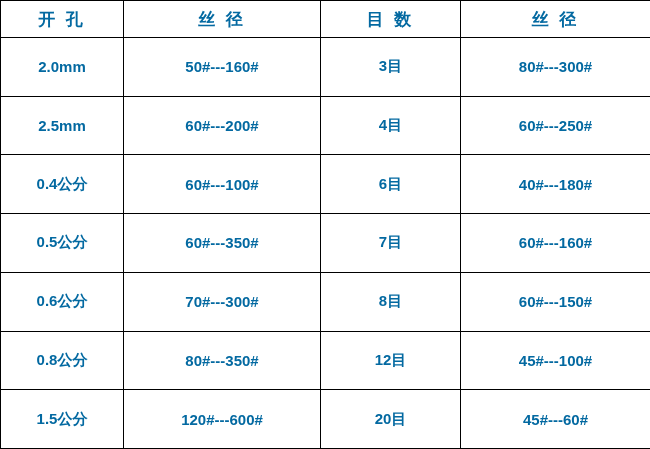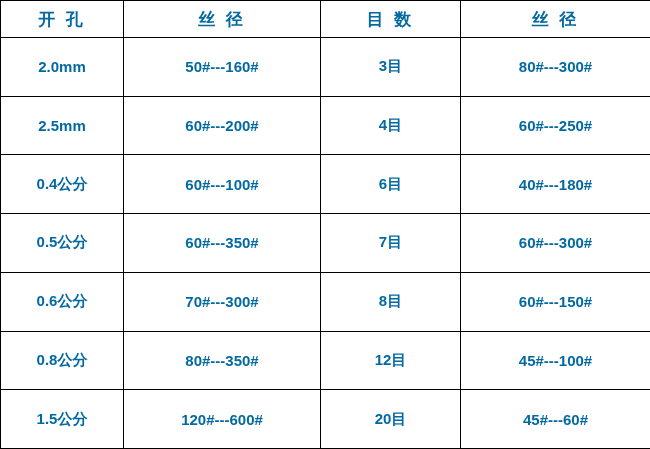--- a/index.html
+++ b/index.html
@@ -83,21 +83,21 @@
     <tr>
       <td>0.4公分</td>
       <td>60#---100#</td>
       <td>6目</td>
       <td>40#---180#</td>
     </tr>
     <tr>
       <td>0.5公分</td>
       <td>60#---350#</td>
       <td>7目</td>
-      <td>60#---300#</td>
+      <td>60#---160#</td>
     </tr>
     <tr>
       <td>0.6公分</td>
       <td>70#---300#</td>
       <td>8目</td>
       <td>60#---150#</td>
     </tr>
     <tr>
       <td>0.8公分</td>
       <td>80#---350#</td>

